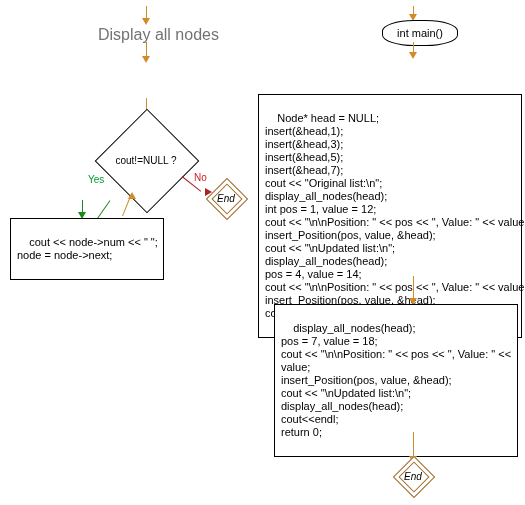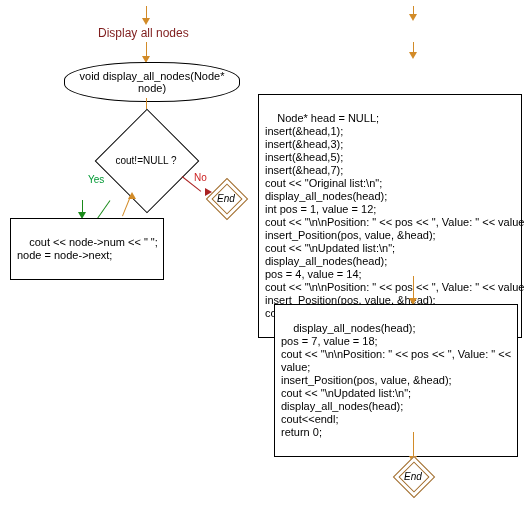--- a/index.html
+++ b/index.html
@@ -13,22 +13,22 @@
     color: #000;
   }
   .canvas {
     position: relative;
     width: 525px;
     height: 505px;
   }
   
   .label-green {
     position: absolute;
-    color: #7f1d1d;
-    font-size: 12px;
+    color: #737373;
+    font-size: 16px;
   }
   .oval {
     position: absolute;
     border: 1px solid #000;
     border-radius: 50%;
     background: #fff;
     display: flex;
     align-items: center;
     justify-content: center;
     text-align: center;
@@ -135,23 +135,20 @@
 <div class="canvas">
 
   <div class="arrow-v" style="left:146px; top:6px; height:12px;"></div>
   <div class="arrow-head-down" style="left:142px; top:18px;"></div>
 
   <div class="label-green" style="left:98px; top:26px;">Display all nodes</div>
 
   <div class="arrow-v" style="left:146px; top:42px; height:14px;"></div>
   <div class="arrow-head-down" style="left:142px; top:56px;"></div>
 
-  <div class="oval" style="left:64px; top:62px; width:162px; height:34px; border-radius:82px/18px;">
-    <span>void display_all_nodes(Node* node)</span>
-  </div>
 
   <div class="arrow-v" style="left:146px; top:98px; height:20px;"></div>
   <div class="arrow-head-down" style="left:142px; top:118px;"></div>
 
   <div class="diamond-wrap" style="left:110px; top:124px; width:72px; height:72px;">
     <div class="diamond"></div>
     <div class="diamond-text">cout!=NULL ?</div>
   </div>
 
   <div class="edge-label yes" style="left:88px; top:174px;">Yes</div>
@@ -174,20 +171,23 @@
 
   <div class="end-outer" style="left:212px; top:184px;">
     <div class="end-shape"></div>
     <div class="end-inner"></div>
     <div class="end-text">End</div>
   </div>
 
   <div class="arrow-v" style="left:413px; top:6px; height:8px;"></div>
   <div class="arrow-head-down" style="left:409px; top:14px;"></div>
 
+  <div class="oval" style="left:382px; top:20px; width:62px; height:20px; border-radius:32px/11px;">
+    <span>int main()</span>
+  </div>
 
   <div class="arrow-v" style="left:413px; top:42px; height:10px;"></div>
   <div class="arrow-head-down" style="left:409px; top:52px;"></div>
 
   <div class="codebox" style="left:258px; top:58px; width:250px;margin-top:36px;">
     <span>Node* head = NULL;
 insert(&amp;head,1);
 insert(&amp;head,3);
 insert(&amp;head,5);
 insert(&amp;head,7);

